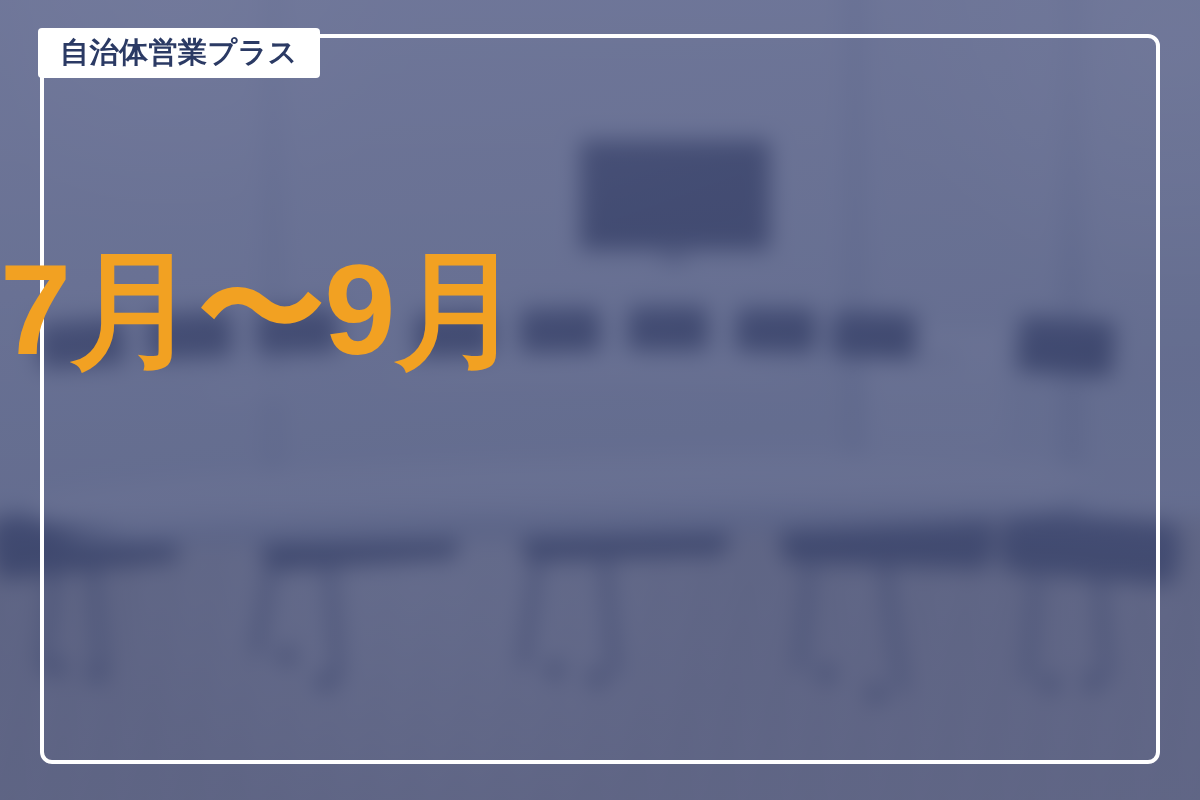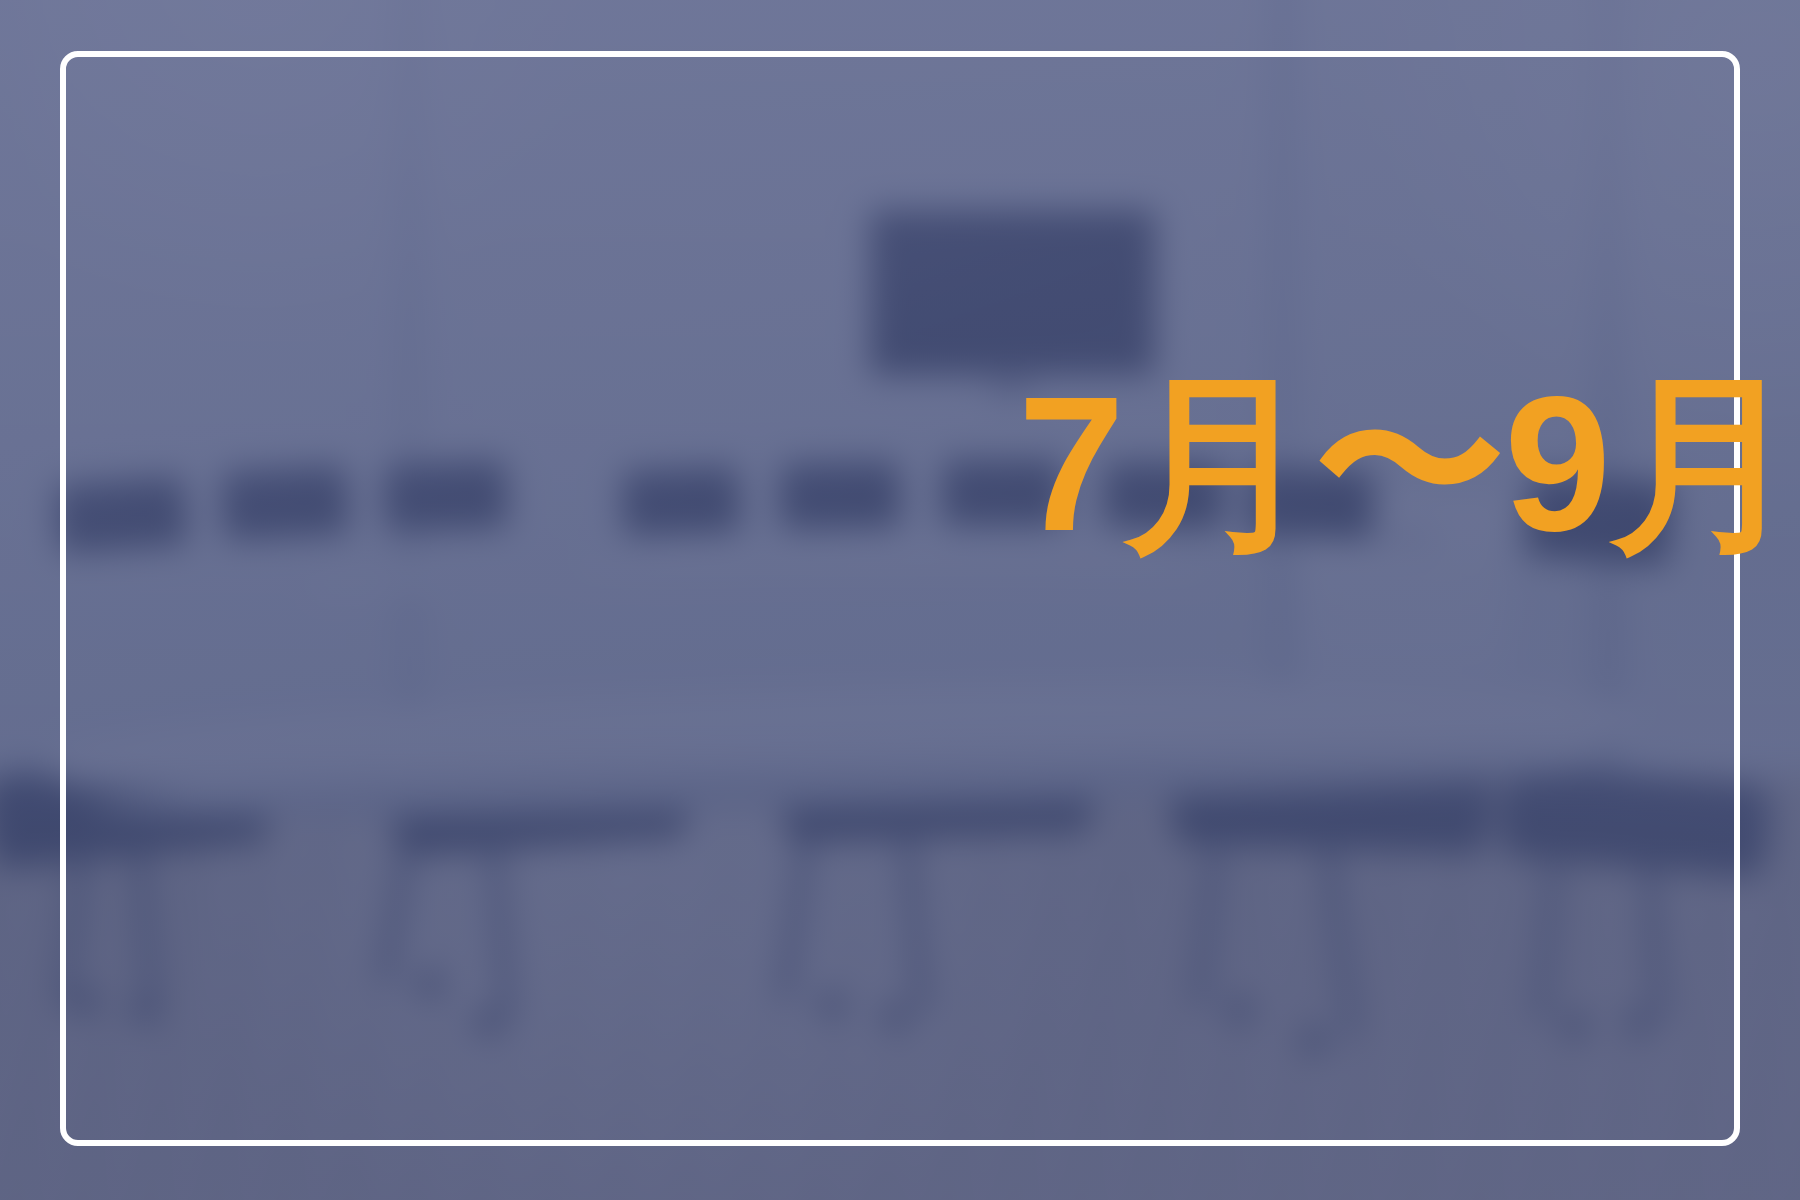--- a/index.html
+++ b/index.html
@@ -209,22 +209,21 @@
     letter-spacing: 0.5px;
     line-height: 1.15;
     white-space: nowrap;
   }
 
   
   .headline {
     position: absolute;
     left: 0; right: 0;
     top: 238px;
-    text-align: right;
-    padding-left: 16px;
+    text-align: left;
   }
   .line-month {
     font-size: 128px;
     font-weight: 700;
     color: #f2a122;
     line-height: 1.12;
     letter-spacing: -1px;
     white-space: nowrap;
     margin: 0;
   }
@@ -316,18 +315,19 @@
       <div class="table-top"></div>
       <div class="table-edge"></div>
     </div>
   </div>
 
   <div class="tint"></div>
   <div class="tint2"></div>
 
   <div class="frame"></div>
 
+  <div class="badge">自治体営業プラス</div>
 
   <div class="headline">
     <div class="line-month">7月〜9月</div>
   </div>
 
 </div>
 
 </body></html>

